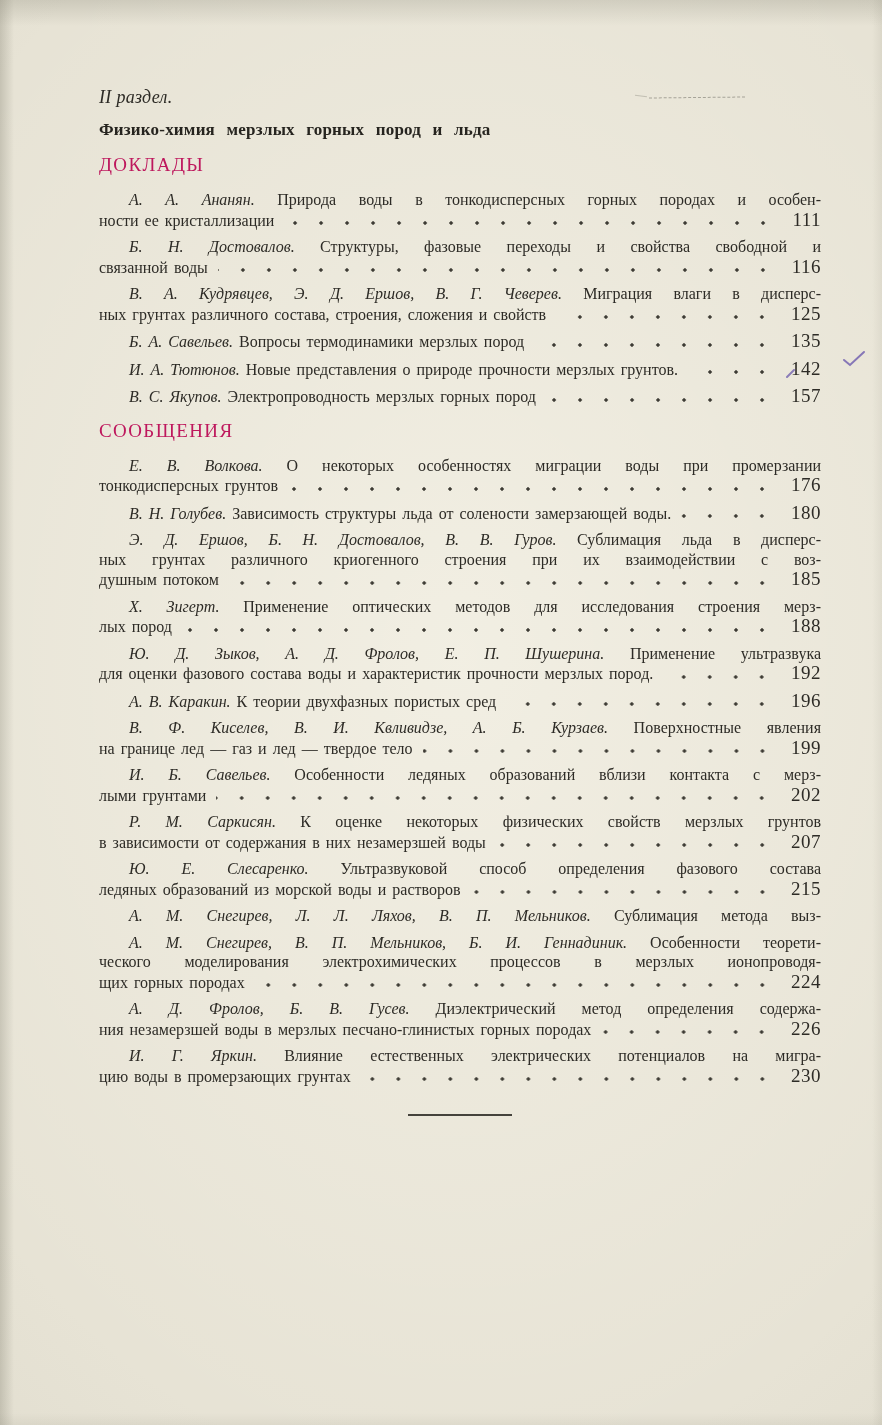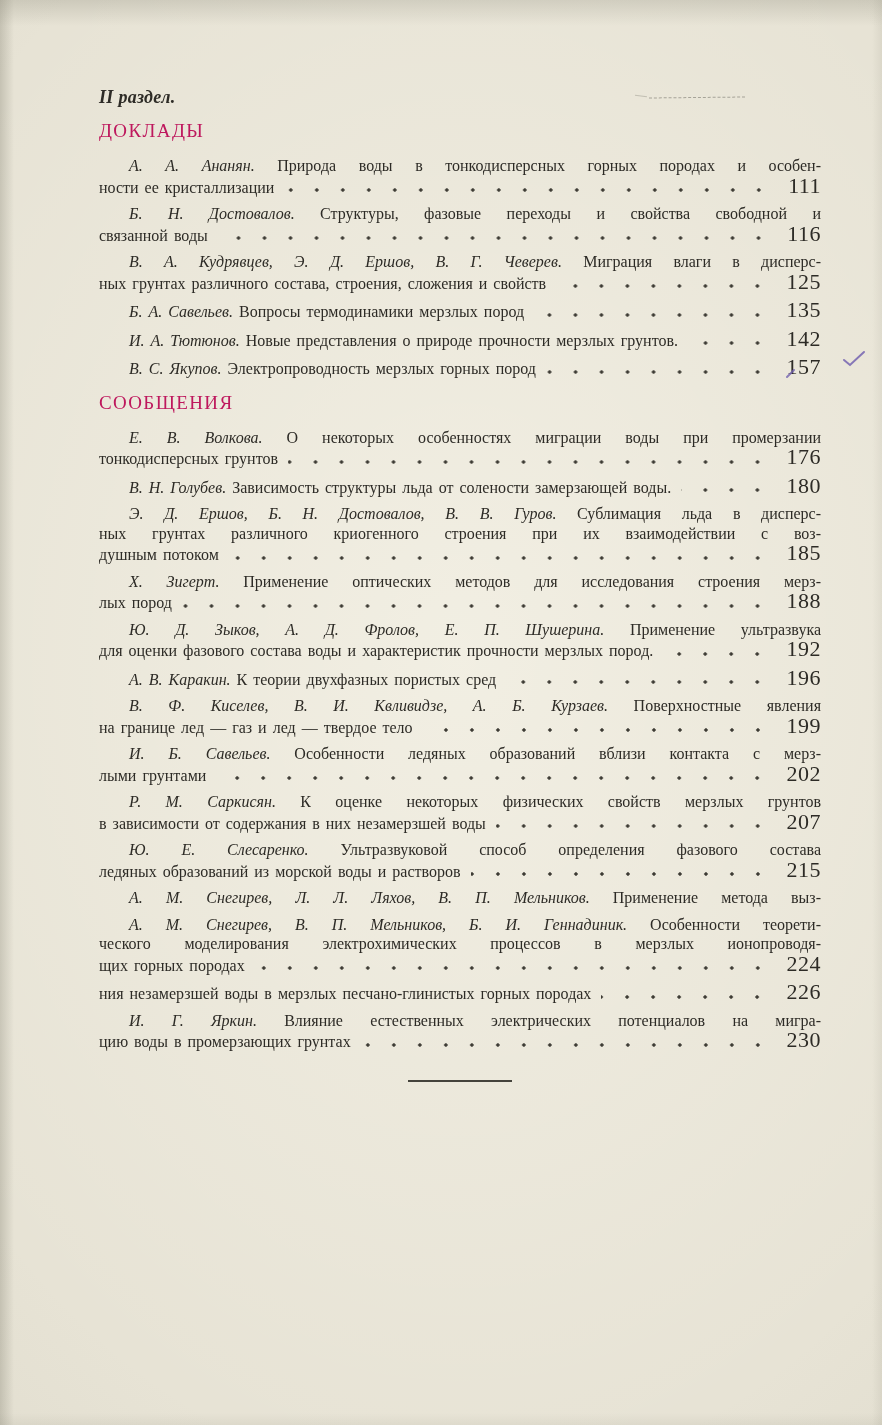--- a/index.html
+++ b/index.html
@@ -9,47 +9,48 @@
     background-image:
       radial-gradient(ellipse 130% 105% at 52% 46%, rgba(255,253,244,0.45) 0%, rgba(231,227,213,0) 55%, rgba(146,144,126,0.20) 100%),
       linear-gradient(180deg, rgba(138,136,120,0.28) 0%, rgba(138,136,120,0) 26px),
       linear-gradient(90deg, rgba(120,118,102,0.30) 0%, rgba(120,118,102,0) 14px),
       linear-gradient(270deg, rgba(130,128,112,0.12) 0%, rgba(130,128,112,0) 10px),
       linear-gradient(0deg, rgba(130,128,112,0.10) 0%, rgba(130,128,112,0) 12px);
     font-family:"Liberation Serif","DejaVu Serif",serif;
     color:#2d2b26;
   }
   .content{position:absolute;left:99px;top:86px;width:722px;}
-  .section-label{font-style:italic;font-size:18px;line-height:22px;margin-bottom:11px;letter-spacing:0.3px;font-weight:bold;}
+  .section-label{font-style:italic;font-size:18px;line-height:22px;margin-bottom:11px;letter-spacing:0.3px;}
   .page-subtitle{font-weight:bold;font-size:17px;line-height:22px;margin-bottom:12px;word-spacing:7px;letter-spacing:0.2px;color:#26241f;}
   .section-heading{font-size:19px;line-height:24px;letter-spacing:1.4px;margin:0 0 13px 0;color:#be185d;}
   .section-heading.later{margin-top:12px;}
   .entry{margin-bottom:7px;}
   .line{font-size:16px;line-height:19.5px;text-align:justify;text-align-last:justify;word-spacing:2px;}
   .line.last{display:flex;align-items:baseline;text-align:left;text-align-last:auto;}
   .indent{display:inline-block;width:30px;}
   .authors{font-style:italic;}
   .lt{white-space:normal;}
   .dots{
     flex:1 1 auto;min-width:10px;height:6px;align-self:flex-end;margin:0 6px 4px 10px;
     background-image:radial-gradient(circle at 3px 3px, #3c3a33 1.4px, rgba(0,0,0,0) 2px);
     background-size:26px 6px;background-repeat:repeat-x;background-position:right center;
   }
-  .pg{font-size:22px;white-space:nowrap;letter-spacing:0.5px;}
+  .pg{font-size:19px;white-space:nowrap;letter-spacing:0.5px;}
   .end-rule{width:104px;border-top:2px solid #45433c;margin:28px auto 0 auto;}
   .pencil-mark{position:absolute;left:649px;top:97px;width:96px;height:0;border-top:1.5px dashed rgba(100,98,88,0.50);transform:rotate(-0.6deg);}
   .pencil-mark:before{content:"";position:absolute;left:-14px;top:-3px;width:12px;height:0;border-top:1px solid rgba(100,98,88,0.30);transform:rotate(8deg);}
   .check-mark{position:absolute;left:842px;top:349px;}
   .ink-tick{position:absolute;left:785px;top:366px;}
 </style>
 </head>
 <body>
 
 <div class="content">
   <div class="section-label">II раздел.</div>
+  <div class="page-subtitle">Физико-химия мерзлых горных пород и льда</div>
   <div id="toc-sections">
       <div class="section-heading">ДОКЛАДЫ</div>
       <div class="entry">
         <div class="line"><span class="indent"></span><i class="authors">А. А. Ананян.</i> <span class="t">Природа воды в тонкодисперсных горных породах и особен-</span></div>
         <div class="line last">
           <span class="lt"><span class="t">ности ее кристаллизации</span></span>
           <span class="dots"></span>
           <span class="pg">111</span>
         </div>
       </div>
@@ -164,32 +165,33 @@
       </div>
       <div class="entry">
         <div class="line"><span class="indent"></span><i class="authors">Ю. Е. Слесаренко.</i> <span class="t">Ультразвуковой способ определения фазового состава</span></div>
         <div class="line last">
           <span class="lt"><span class="t">ледяных образований из морской воды и растворов</span></span>
           <span class="dots"></span>
           <span class="pg">215</span>
         </div>
       </div>
       <div class="entry">
-        <div class="line"><span class="indent"></span><i class="authors">А. М. Снегирев, Л. Л. Ляхов, В. П. Мельников.</i> <span class="t">Применение метода выз-</span></div>
+        <div class="line"><span class="indent"></span><i class="authors">А. М. Снегирев, Л. Л. Ляхов, В. П. Мельников.</i> <span class="t">Сублимация метода выз-</span></div>
       </div>
       <div class="entry">
         <div class="line"><span class="indent"></span><i class="authors">А. М. Снегирев, В. П. Мельников, Б. И. Геннадиник.</i> <span class="t">Особенности теорети-</span></div>
         <div class="line"><span class="t">ческого моделирования электрохимических процессов в мерзлых ионопроводя-</span></div>
         <div class="line last">
           <span class="lt"><span class="t">щих горных породах</span></span>
           <span class="dots"></span>
           <span class="pg">224</span>
         </div>
       </div>
       <div class="entry">
+        <div class="line"><span class="indent"></span><i class="authors">А. Д. Фролов, Б. В. Гусев.</i> <span class="t">Диэлектрический метод определения содержа-</span></div>
         <div class="line last">
           <span class="lt"><span class="t">ния незамерзшей воды в мерзлых песчано-глинистых горных породах</span></span>
           <span class="dots"></span>
           <span class="pg">226</span>
         </div>
       </div>
       <div class="entry">
         <div class="line"><span class="indent"></span><i class="authors">И. Г. Яркин.</i> <span class="t">Влияние естественных электрических потенциалов на мигра-</span></div>
         <div class="line last">
           <span class="lt"><span class="t">цию воды в промерзающих грунтах</span></span>

